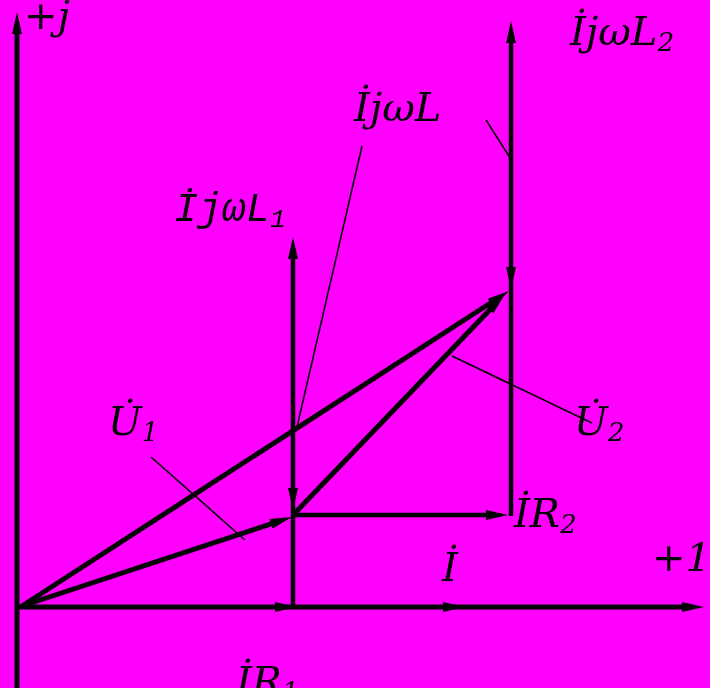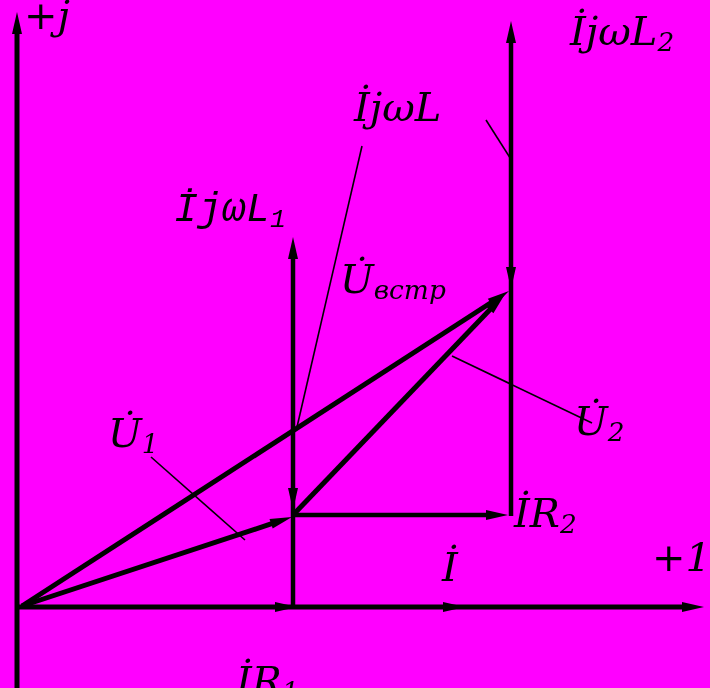--- a/index.html
+++ b/index.html
@@ -72,25 +72,22 @@
   </div>
 
   <div class="label" style="left:354px; top:86px;">
     <span>İjωL</span>
   </div>
 
   <div class="label" style="left:174px; top:190px;font-family:Liberation Mono, monospace;">
     <span>İjωL</span><span class="sub">1</span>
   </div>
 
-  <div class="label" style="left:340px; top:258px;">
-    <span>U̇</span><span class="sub">встр</span>
-  </div>
 
-  <div class="label" style="left:108px; top:412px;">
+  <div class="label" style="left:108px; top:400px;">
     <span>U̇</span><span class="sub">1</span>
   </div>
 
   <div class="label" style="left:574px; top:400px;">
     <span>U̇</span><span class="sub">2</span>
   </div>
 
   <div class="label" style="left:514px; top:492px;font-style:italic;">
     <span>İR</span><span class="sub">2</span>
   </div>

